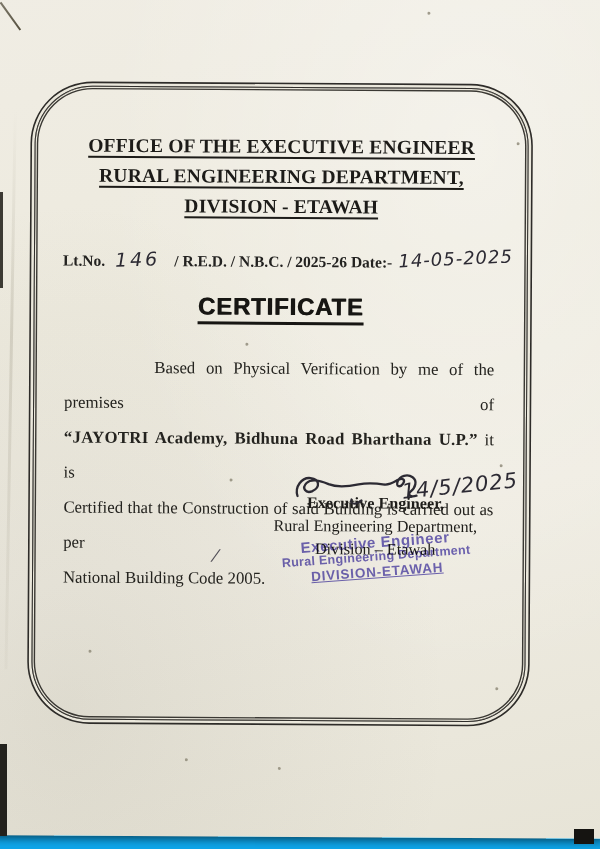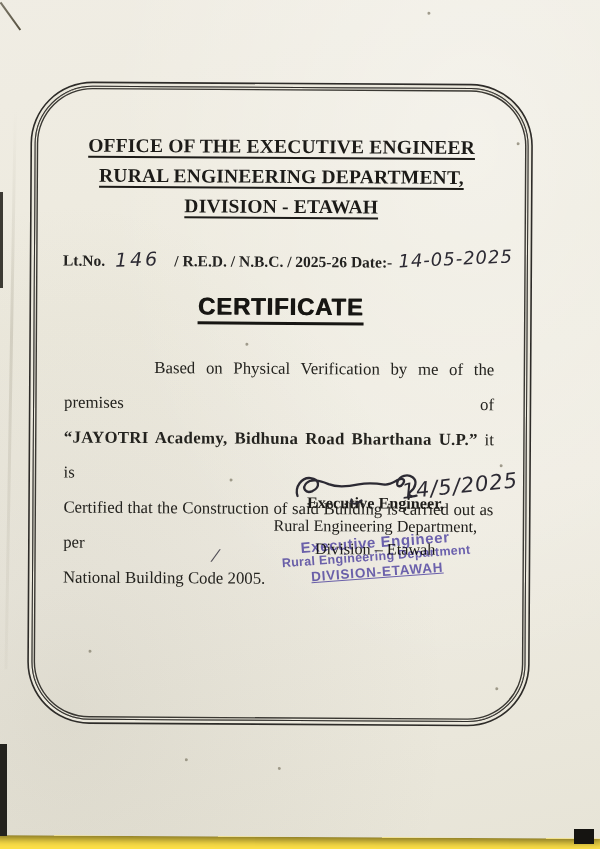--- a/index.html
+++ b/index.html
@@ -2,21 +2,21 @@
 <html><head>
 <meta charset="utf-8">
 <style>
   * { margin: 0; padding: 0; box-sizing: border-box; }
   html, body { width: 600px; height: 849px; }
   body { font-family: "Liberation Serif", serif; overflow: hidden; }
 
   .scene {
     position: relative;
     width: 600px; height: 849px;
-    background: #fde047;
+    background: #0ea5e9;
     overflow: hidden;
   }
 
   
   .paper {
     position: absolute;
     left: -5px; top: -9px;
     width: 610px; height: 846px;
     transform: rotate(0.35deg);
     background:

